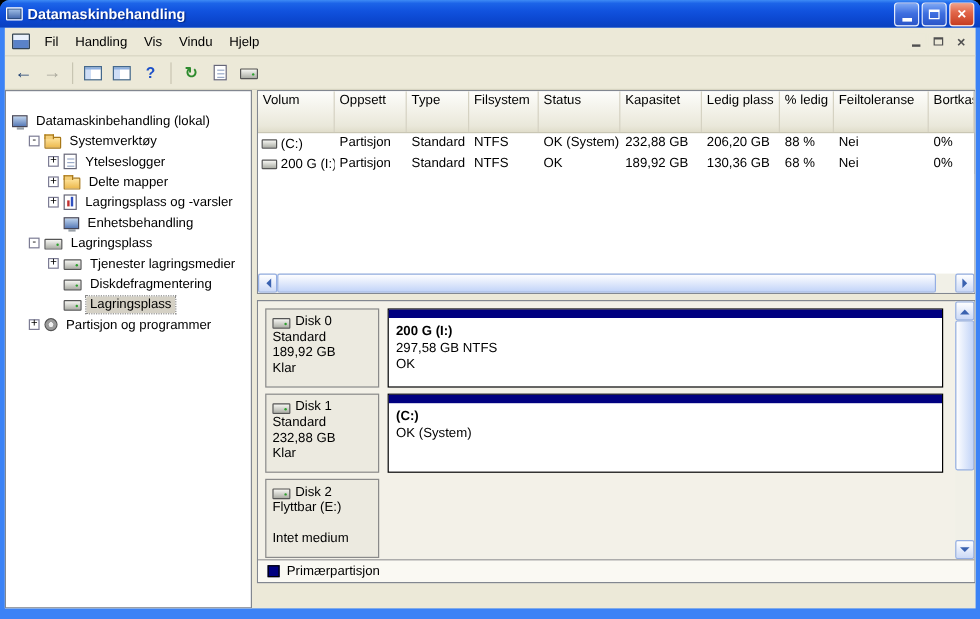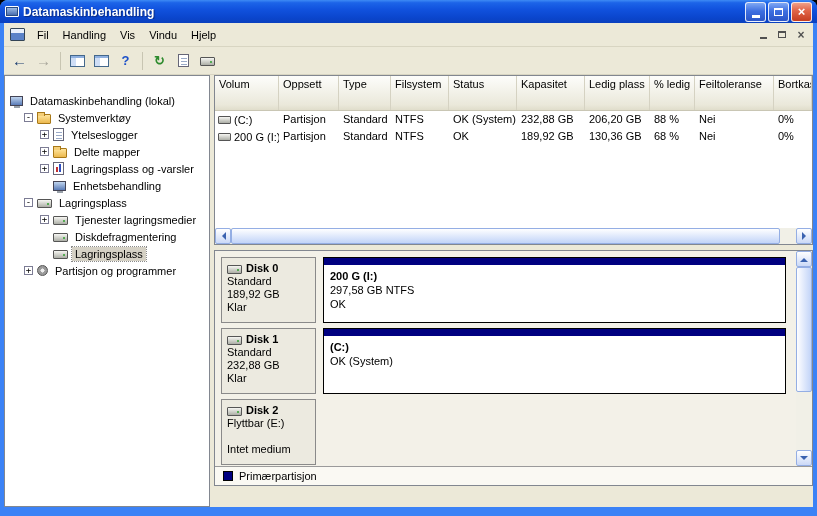--- a/index.html
+++ b/index.html
@@ -112,21 +112,21 @@
   .vtitle{font-weight:bold;padding:0 6px;line-height:14px;white-space:nowrap}
   .vline{padding:0 6px;line-height:14px;white-space:nowrap}
   .vscroll{position:absolute;top:0;right:0;bottom:0;width:16px;display:flex;flex-direction:column;background:#F1F0E7}
   .vtrack{flex:1;position:relative}
   .vthumb{position:absolute;top:0;left:0;width:16px;height:125px;
     background:linear-gradient(90deg,#FEFEFF,#C2D4F8);border:1px solid #94AEE4;border-radius:2px}
 
   .legend{height:19px;flex:0 0 auto;border-top:1px solid #9A9A9A;background:#FAF9F3;display:flex;align-items:center;padding-left:8px;gap:6px}
   .lsq{width:10px;height:10px;background:#000080;border:1px solid #000;flex:0 0 auto}
 
-  b{font-weight:bold}
+  b{font-weight:normal}
 </style>
 </head>
 <body>
 
 <div class="window">
 
   <div class="titlebar">
     <span class="tico"></span>
     <span class="ttext">Datamaskinbehandling</span>
     <span class="tbtns">

